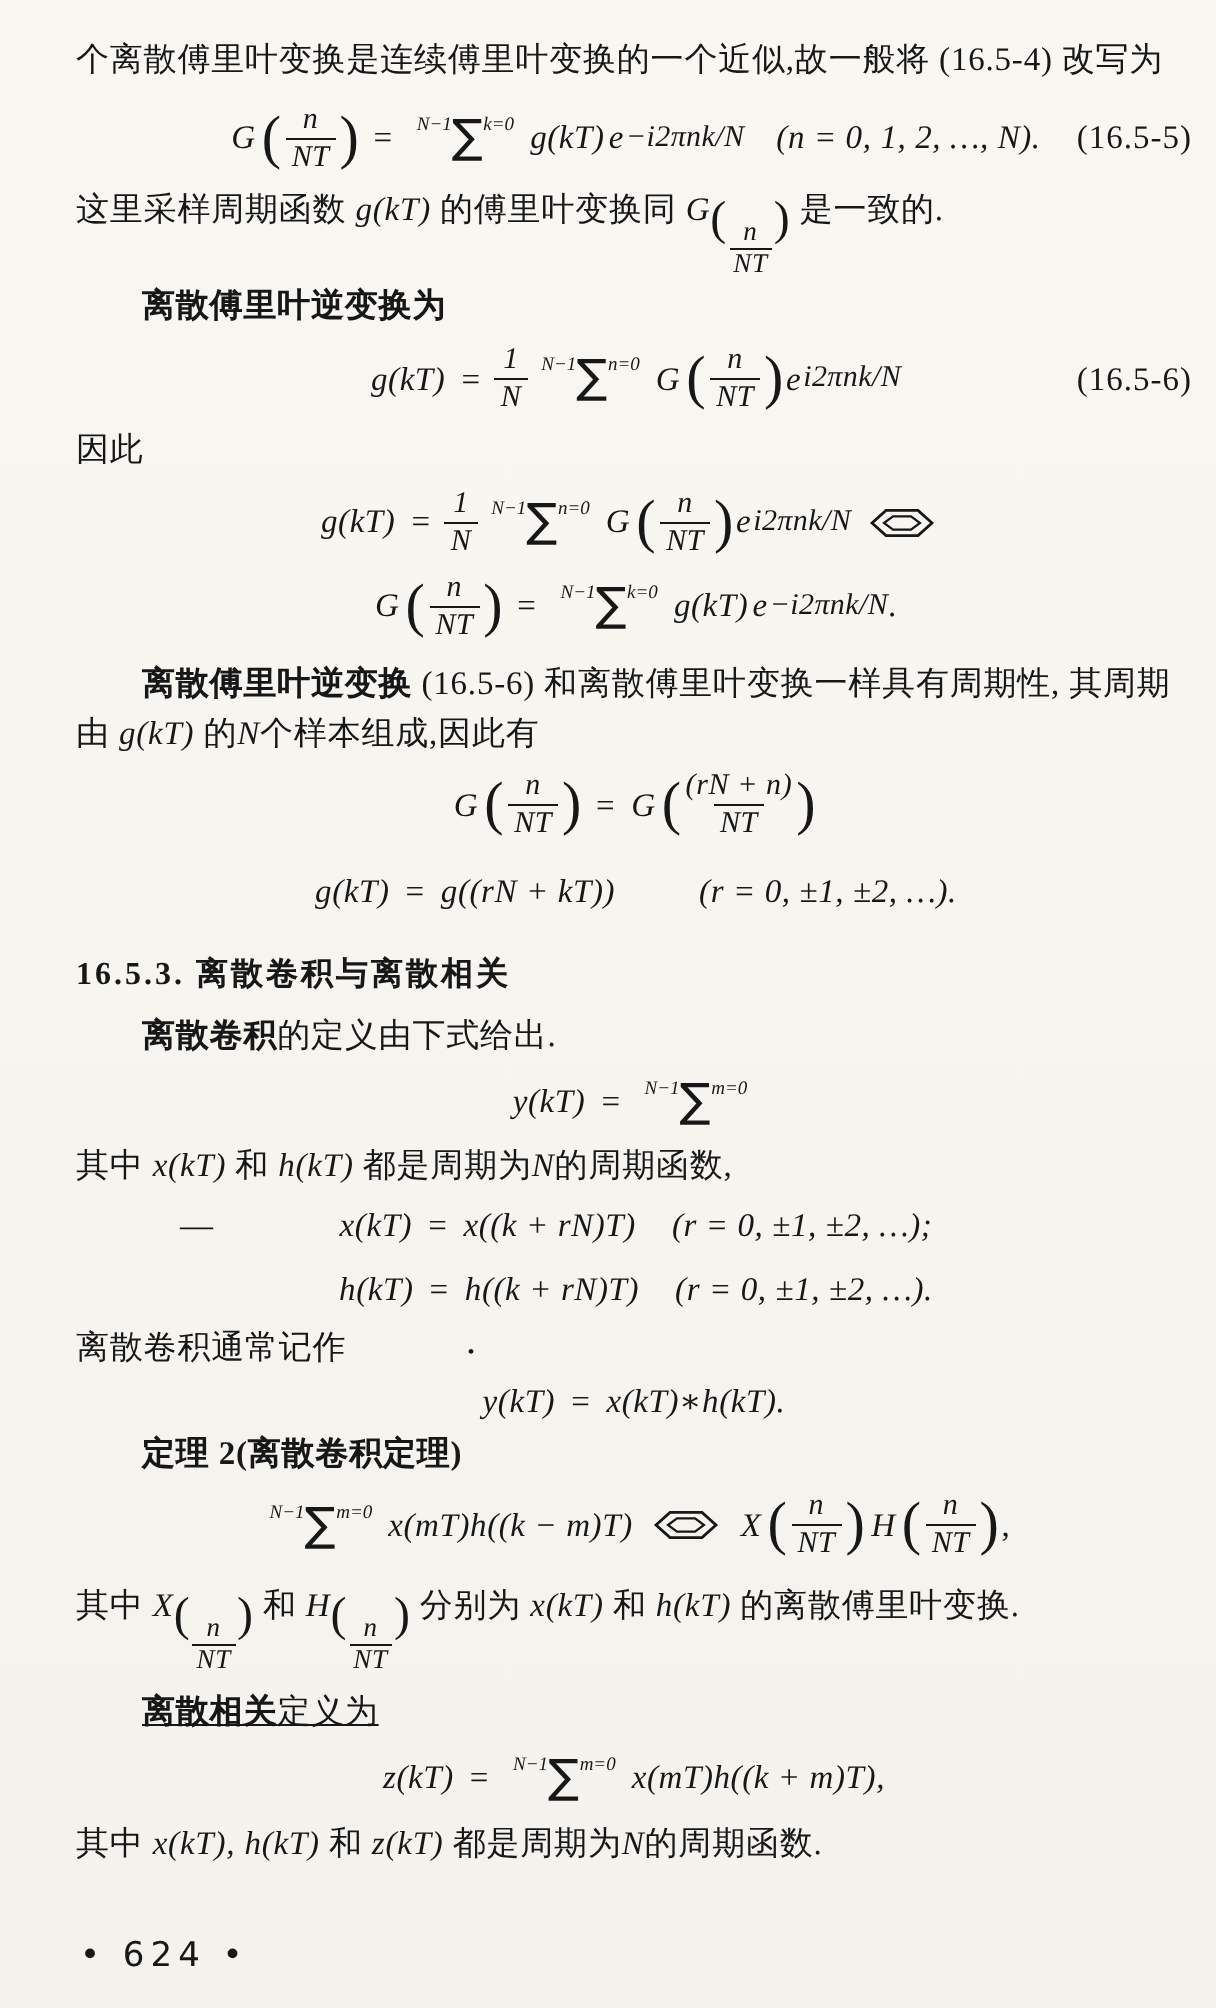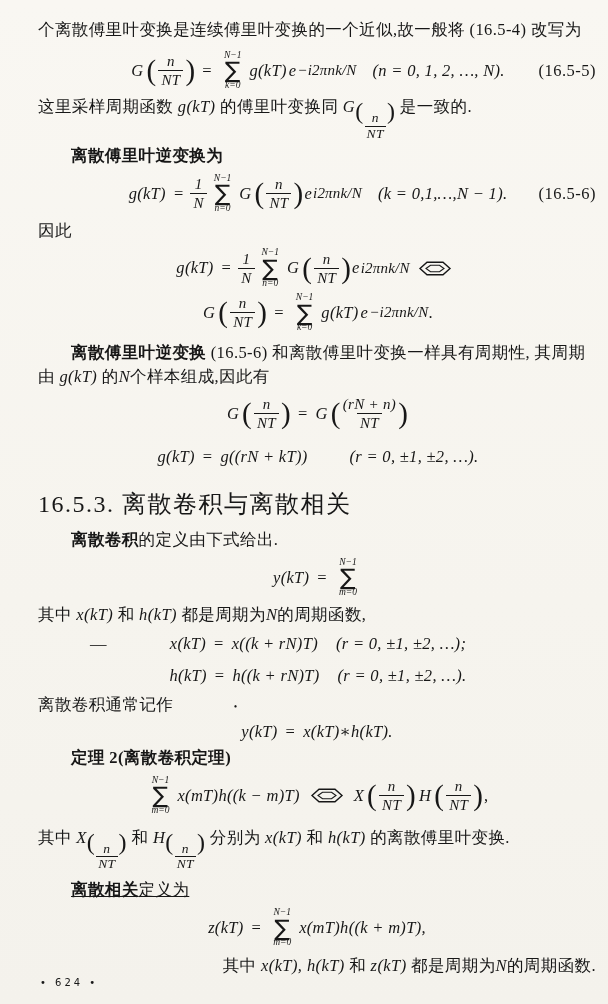--- a/index.html
+++ b/index.html
@@ -22,43 +22,43 @@
   .b{font-weight:bold;}
   .mi{font-style:italic;font-family:"Liberation Serif","DejaVu Serif",serif;}
   
   .eq{
     display:flex;align-items:center;justify-content:center;
     position:relative;font-size:16.5px;margin:5px 0;min-height:30px;
     letter-spacing:0.3px;
   }
   .mv{font-style:italic;margin:0 2px;white-space:nowrap;}
   .rel{margin:0 6px;}
-  .sum{display:inline-flex;flex-direction:column;align-items:center;line-height:1;margin:0 6px;}
+  .sum{display:inline-flex;flex-direction:row;line-height:1;margin:0 6px;}
   .slim{font-size:9.5px;font-style:italic;letter-spacing:0;}
   .sg{font-size:23px;line-height:0.9;font-family:"DejaVu Sans",sans-serif;}
   .frac{
     display:inline-flex;flex-direction:column;align-items:center;
     font-style:italic;line-height:1.2;font-size:15px;margin:0 1px;white-space:nowrap;
   }
   .fd{border-top:1.3px solid #171717;padding:0 3px;}
   .bp{font-size:29px;line-height:1;transform:scaleY(1.03);font-style:normal;margin:0 1px;}
   sup.ex{font-size:15px;font-style:italic;vertical-align:7px;letter-spacing:0.2px;margin-left:1px;}
   .cond{font-style:italic;margin-left:16px;white-space:nowrap;}
   .tag{position:absolute;right:0;font-style:normal;letter-spacing:0.5px;}
   
   .imath{white-space:nowrap;font-style:italic;}
   .frac-in{
     display:inline-flex;flex-direction:column;align-items:center;
     font-style:italic;line-height:1.1;vertical-align:-10px;font-size:13.5px;margin:0 1px;
   }
   .frac-in .fd{border-top:1.1px solid #171717;padding:0 2px;}
   .bp-in{font-size:24px;display:inline-block;vertical-align:-7px;line-height:1;font-style:normal;}
-  .heading{font-size:24px;font-weight:normal;letter-spacing:1.5px;margin:16px 0 8px 0;}
+  .heading{font-size:16px;font-weight:bold;letter-spacing:1.5px;margin:16px 0 8px 0;}
   .pair-icon{margin:0 8px;flex:0 0 auto;}
-  .footer{position:absolute;bottom:16px;left:40px;font-size:10px;letter-spacing:3px;font-family:"DejaVu Sans",sans-serif;text-align:center;}
+  .footer{position:absolute;bottom:16px;left:40px;font-size:17px;letter-spacing:3px;font-family:"DejaVu Sans",sans-serif;text-align:center;}
   .dashmark{position:absolute;left:52px;font-style:normal;}
 </style>
 </head>
 <body>
 
 <div class="page">
 
   <div class="ln">
     <span>个离散傅里叶变换是连续傅里叶变换的一个近似,故一般将 (16.5-4) 改写为</span>
   </div>
@@ -109,21 +109,20 @@
       </span>
     <span class="mv">G</span>
       <span class="bp">(</span>
       <span class="frac">
         <span>n</span>
         <span class="fd">NT</span>
       </span>
       <span class="bp">)</span>
     <span class="mv" style="margin:0">e</span>
       <sup class="ex">i2πnk/N</sup>
-    <span class="cond">(k = 0,1,…,N − 1).</span>
     <span class="tag">(16.5-6)</span>
   </div>
 
   <div class="ln">
     <span>因此</span>
   </div>
 
   <div class="eq">
     <span class="mv">g(kT)</span>
     <span class="rel">=</span>
@@ -298,21 +297,21 @@
     <span class="mv">z(kT)</span>
     <span class="rel">=</span>
     <span class="sum">
         <span class="slim">N−1</span>
         <span class="sg">∑</span>
         <span class="slim">m=0</span>
       </span>
     <span class="mv">x(mT)h((k + m)T),</span>
   </div>
 
-  <div class="ln" style="margin-top:6px;text-align:right;">
+  <div class="ln" style="margin-top:6px;">
     <span>其中 </span><span class="mi">x(kT),</span> <span class="mi">h(kT)</span><span> 和 </span><span class="mi">z(kT)</span><span> 都是周期为</span><span class="mi">N</span><span>的周期函数.</span>
   </div>
 
   <div class="footer">
     <span>• 624 •</span>
   </div>
 
 </div>
 
 </body></html>

